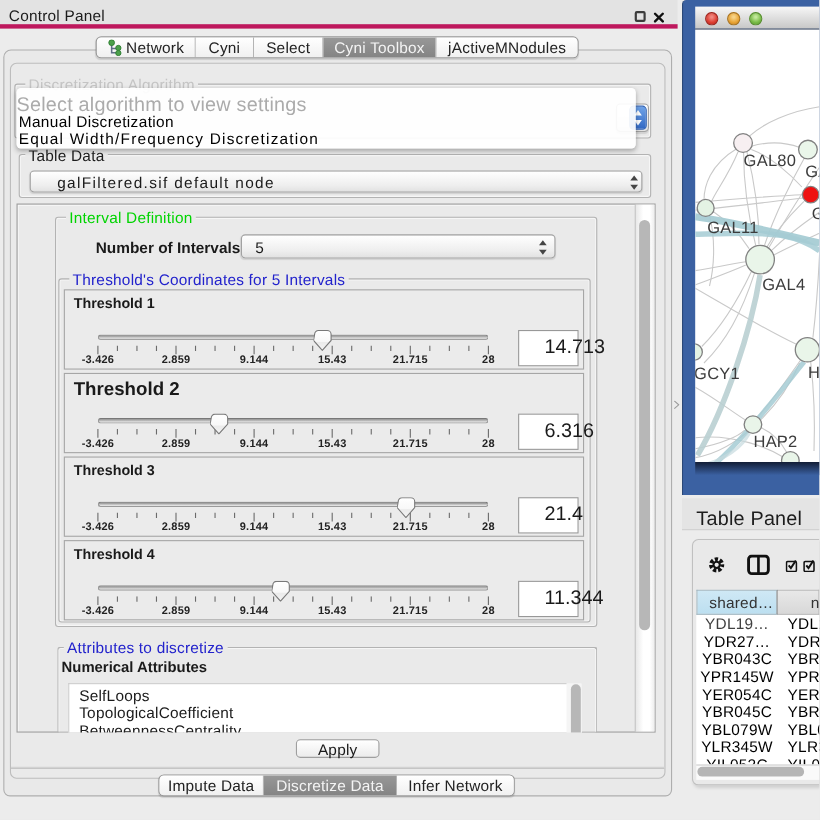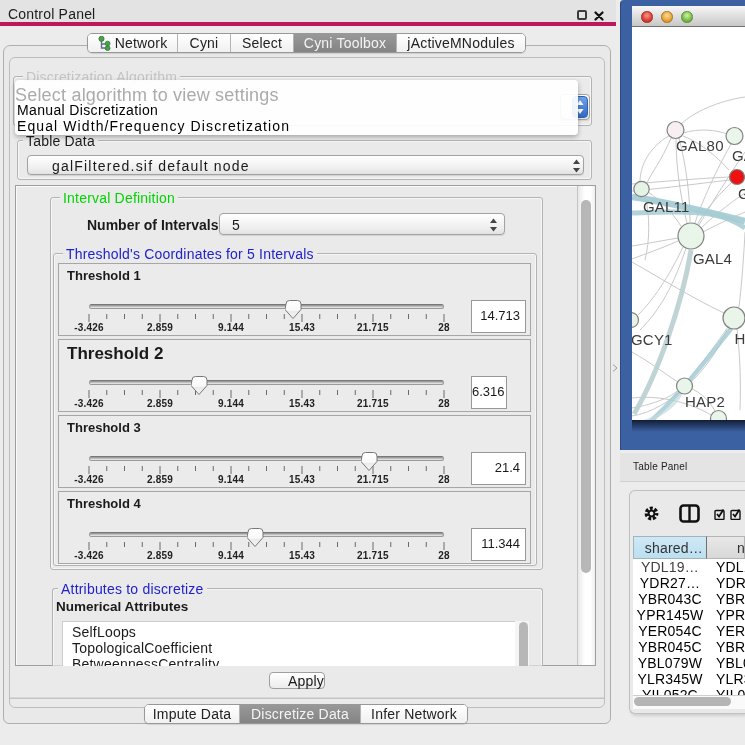--- a/index.html
+++ b/index.html
@@ -6,21 +6,21 @@
   html,body { width:745px; height:745px; overflow:hidden; }
   body { background:#ececec; font-family:"Liberation Sans", sans-serif; font-size:14px; letter-spacing:0.2px; color:#1a1a1a; position:relative; }
   .abs { position:absolute; }
   .gbox { position:absolute; border:1px solid #b3b3b3; border-radius:3px; box-shadow:inset 0 0 0 1px rgba(255,255,255,.55); }
   .gtitle { position:absolute; background:#eaeaea; padding:0 3px; font-size:14px; line-height:14px;text-align:center; }
   .seg { position:absolute; display:flex; background:#fdfdfd; border:1px solid #989898; border-radius:5px; overflow:hidden; box-shadow:0 1px 1px rgba(0,0,0,.12); }
   .seg > div { line-height:18px; font-size:14px; color:#222; border-right:1px solid #b4b4b4; display:flex; align-items:center; justify-content:center; background:linear-gradient(#ffffff,#f0f0f0); }
   .seg > div:last-child { border-right:none; }
   .seg > div.sel { background:linear-gradient(#989898,#848484); color:#f4f4f4; }
   .combo { position:absolute; background:linear-gradient(#ffffff,#eeeeee 70%,#e2e2e2); border:1px solid #a2a2a2; border-radius:4px; box-shadow:0 1px 1px rgba(0,0,0,.1); }
-  .vbox { position:absolute; background:#ffffff; border:1px solid #989898; font-size:13px; letter-spacing:0; text-align:right; }
+  .vbox { position:absolute; background:#ffffff; border:1px solid #989898; font-size:18px; letter-spacing:0; text-align:right;padding-left:23px; }
 </style>
 </head>
 <body>
 
 <div class="abs" id="cp-titlebar" style="left:0;top:0;width:616px;height:26px;background:#e3e3e3;border-bottom:4px solid #be185d;">
   <div class="abs" style="left:8px;top:6px;font-size:14px;color:#1c1c1c;">Control Panel</div>
 
   <div class="abs" style="left:577px;top:10px;width:10px;height:10px;border:2px solid #3c3c3c;border-radius:2px;"></div>
 
   <svg class="abs" style="left:594px;top:11px" width="10" height="10" viewBox="0 0 10 10">
@@ -166,21 +166,21 @@
 <path d="M1,4 a3.5,3.5 0 0 1 3.5,-3.5 h8 a3.5,3.5 0 0 1 3.5,3.5 v5.5 l-8,9 l-8,-9 z" fill="url(#thg339)" stroke="#787878" stroke-width="1"></path>
 <defs>
       <linearGradient id="thg339" x1="0" y1="0" x2="0" y2="1">
         <stop offset="0" stop-color="#ffffff"></stop>
         <stop offset="0.55" stop-color="#f8f8f8"></stop>
         <stop offset="0.6" stop-color="#ebebeb"></stop>
         <stop offset="1" stop-color="#f4f4f4"></stop>
       </linearGradient>
     </defs>
 </svg>
-<div class="vbox" style="left:471px;top:376px;width:36px;height:33px;line-height:29px;padding-right:5px;">6.316</div>
+<div class="vbox" style="left:471px;top:376px;width:55px;height:33px;line-height:29px;padding-right:5px;">6.316</div>
 <div class="abs" style="left:58px;top:415px;width:473px;height:73px;background:#ebebeb;border:1px solid #a6a6a6;"></div>
 <div class="abs" style="left:67px;top:420px;font-weight:bold;font-size:13px;letter-spacing:0;">Threshold 3</div>
 <div class="abs" style="left:89px;top:456px;width:355px;height:5px;border-radius:3px;background:linear-gradient(#8a8a8a,#c9c9c9 60%,#efefef);border:1px solid #9a9a9a;border-top-color:#787878;"></div>
 <svg class="abs" style="left:88px;top:466px" width="357" height="9" viewBox="0 0 357 9">
     <line x1="1.00" y1="0" x2="1.00" y2="8" stroke="#6a6a6a" stroke-width="1"></line>
     <line x1="18.75" y1="0" x2="18.75" y2="5" stroke="#6a6a6a" stroke-width="1"></line>
     <line x1="36.50" y1="0" x2="36.50" y2="5" stroke="#6a6a6a" stroke-width="1"></line>
     <line x1="54.25" y1="0" x2="54.25" y2="5" stroke="#6a6a6a" stroke-width="1"></line>
     <line x1="72.00" y1="0" x2="72.00" y2="8" stroke="#6a6a6a" stroke-width="1"></line>
     <line x1="89.75" y1="0" x2="89.75" y2="5" stroke="#6a6a6a" stroke-width="1"></line>
@@ -267,21 +267,21 @@
 <div class="gtitle" style="left:58px;top:582px;color:#2222cc;">Attributes to discretize</div>
 <div class="abs" style="left:56px;top:599px;font-weight:bold;font-size:13.5px;letter-spacing:0;">Numerical Attributes</div>
 <div class="abs" style="left:62px;top:621px;width:467px;height:45px;background:#ffffff;border:1px solid #cccccc;border-bottom:none;overflow:hidden;">
   <div style="padding-left:9px;line-height:16px;padding-top:2px;">SelfLoops<br>TopologicalCoefficient<br>BetweennessCentrality</div>
 </div>
 <div class="abs" style="left:515px;top:621px;width:14px;height:45px;background:#f5f5f5;"></div>
 <div class="abs" style="left:519px;top:622px;width:9px;height:44px;background:#b7b7b7;border-radius:4.5px 4.5px 0 0;"></div>
 
 <div class="abs" style="left:10px;top:697px;width:594px;height:2px;background:#d6d6d6;border-bottom:1px solid #c4c4c4;"></div>
 
-<div class="abs" style="left:269px;top:672px;width:56px;height:17px;background:linear-gradient(#ffffff,#ececec);border:1px solid #9f9f9f;border-radius:4px;text-align:right;line-height:16px;font-size:14px;">Apply</div>
+<div class="abs" style="left:269px;top:672px;width:76px;height:17px;background:linear-gradient(#ffffff,#ececec);border:1px solid #9f9f9f;border-radius:4px;text-align:center;line-height:16px;font-size:14px;">Apply</div>
 
 <div class="seg" style="left:144px;top:704px;height:20px;">
   <div style="width:95px;">Impute Data</div>
   <div class="sel" style="width:121px;">Discretize Data</div>
   <div style="width:106px;">Infer Network</div>
 </div>
 
 <div class="abs" style="left:15px;top:80px;width:563px;height:55px;background:rgba(255,255,255,0.92);border-radius:4px;box-shadow:0 2px 5px rgba(0,0,0,0.3);z-index:30;"></div>
 <div class="abs" style="left:15px;top:85px;width:563px;color:#ababab;font-size:18px;z-index:31;">Select algorithm to view settings</div>
 <div class="abs" style="left:17px;top:102px;font-weight:normal;color:#000000;letter-spacing:0.35px;z-index:31;">Manual Discretization</div>
@@ -348,21 +348,21 @@
 <text x="685" y="406.5" font-size="15" fill="#3c3c3c" font-family="Liberation Sans, sans-serif">HAP2</text>
 </svg>
 
 <div class="abs" style="left:632px;top:420px;width:113px;height:12px;background:linear-gradient(#121d36,#3b61a2);"></div>
 
 <svg class="abs" style="left:612px;top:364px" width="6" height="8" viewBox="0 0 6 8">
     <path d="M1,0.5 L5,4 L1,7.5" fill="none" stroke="#9a9a9a" stroke-width="1"></path>
   </svg>
 
 <div class="abs" style="left:620px;top:453px;width:125px;height:29px;background:#e4e4e4;border-bottom:1px solid #d0d0d0;">
-  <div class="abs" style="left:13px;top:8px;font-size:10px;color:#1c1c1c;">Table Panel</div>
+  <div class="abs" style="left:13px;top:8px;font-size:18px;color:#1c1c1c;">Table Panel</div>
 </div>
 
 <div class="abs" style="left:629px;top:490px;width:116px;height:224px;background:#e9e9e9;border:1px solid #c0c0c0;border-right:none;border-radius:6px 0 0 6px;box-shadow:1px 2px 3px rgba(0,0,0,0.12);"></div>
 
 <svg class="abs" style="left:644px;top:506px" width="15" height="15" viewBox="0 0 15 15">
   <circle cx="7.5" cy="7.5" r="5.1" fill="none" stroke="#111" stroke-width="3.6" stroke-dasharray="2.9 1.65" stroke-dashoffset="1"></circle>
   <circle cx="7.5" cy="7.5" r="3.8" fill="#111"></circle>
   <circle cx="7.5" cy="7.5" r="1.9" fill="#e9e9e9"></circle>
 </svg>
 <svg class="abs" style="left:679px;top:504px" width="21" height="19" viewBox="0 0 21 19">

